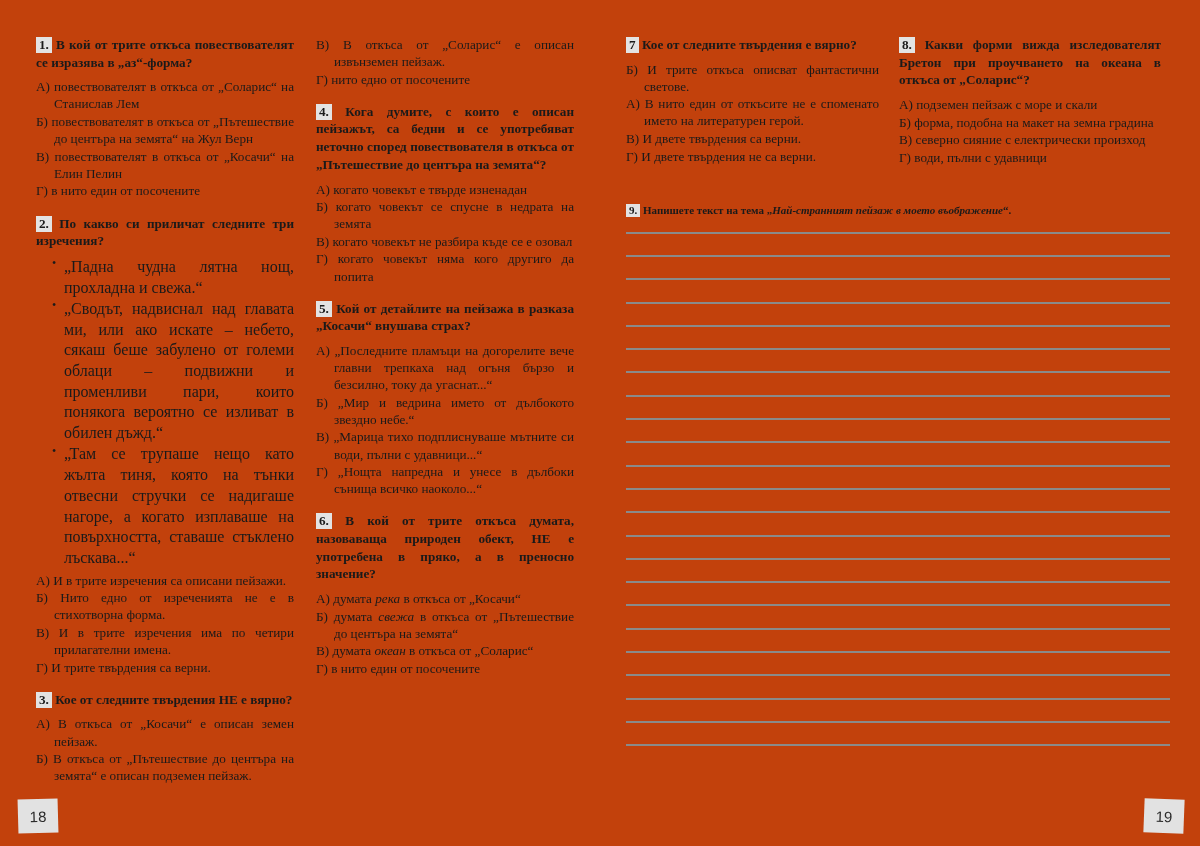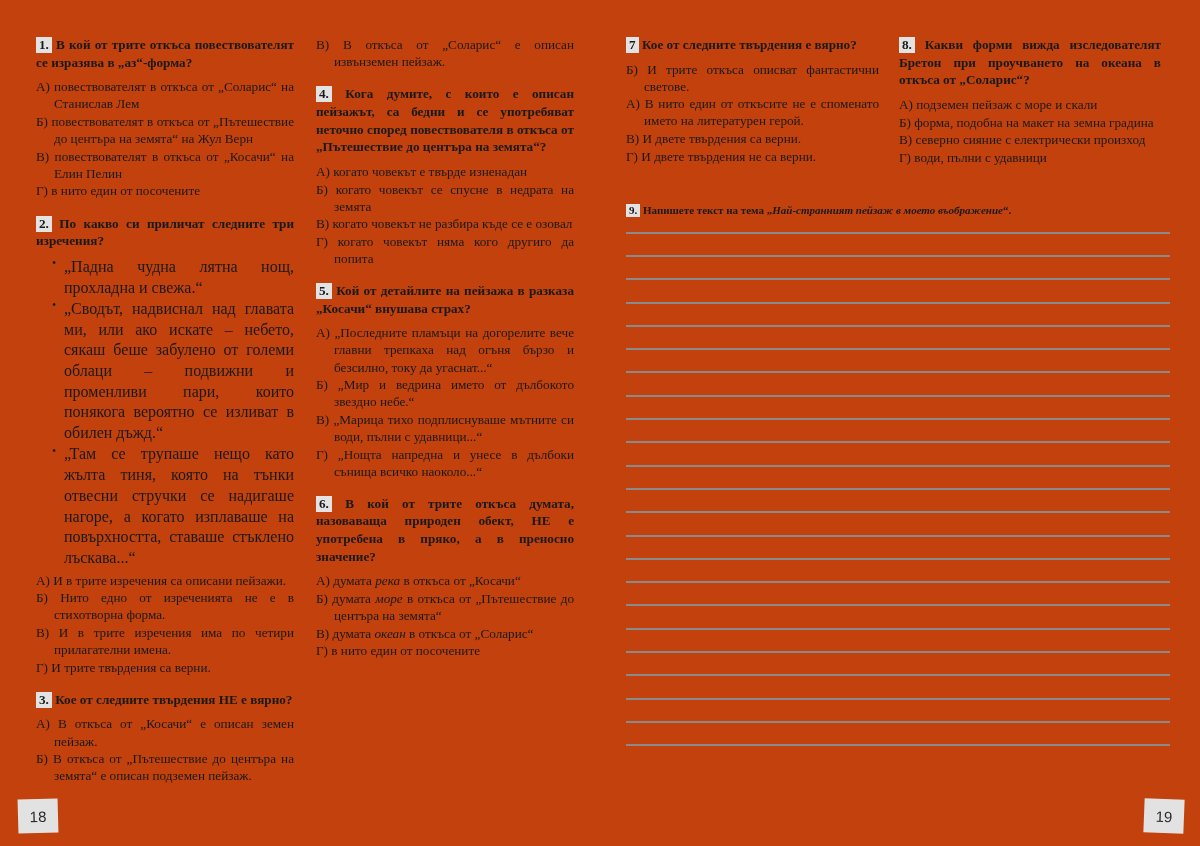--- a/index.html
+++ b/index.html
@@ -178,20 +178,21 @@
           </ul>
         </div>
 
       </div>
 
       <div class="col">
 
         <div class="q">
           <ul class="opts">
             <li class="opt"><span class="lbl">В)</span> <span>В откъса от „Соларис“ е описан извънземен пейзаж.</span></li>
+            <li class="opt"><span class="lbl">Г)</span> <span>нито едно от посочените</span></li>
           </ul>
         </div>
 
         <div class="q">
           <p class="q-stem"><span class="q-num">4.</span> <span>Кога думите, с които е описан пейзажът, са бедни и се употребяват неточно според повествователя в откъса от „Пътешествие до центъра на земята“?</span></p>
           <ul class="opts">
             <li class="opt"><span class="lbl">А)</span> <span>когато човекът е твърде изненадан</span></li>
             <li class="opt"><span class="lbl">Б)</span> <span>когато човекът се спусне в недрата на земята</span></li>
             <li class="opt"><span class="lbl">В)</span> <span>когато човекът не разбира къде се е озовал</span></li>
             <li class="opt"><span class="lbl">Г)</span> <span>когато човекът няма кого другиго да попита</span></li>
@@ -205,21 +206,21 @@
             <li class="opt"><span class="lbl">Б)</span> <span>„Мир и ведрина името от дълбокото звездно небе.“</span></li>
             <li class="opt"><span class="lbl">В)</span> <span>„Марица тихо подплиснуваше мътните си води, пълни с удавници...“</span></li>
             <li class="opt"><span class="lbl">Г)</span> <span>„Нощта напредна и унесе в дълбоки сънища всичко наоколо...“</span></li>
           </ul>
         </div>
 
         <div class="q">
           <p class="q-stem"><span class="q-num">6.</span> <span>В кой от трите откъса думата, назоваваща природен обект, НЕ е употребена в пряко, а в преносно значение?</span></p>
           <ul class="opts">
             <li class="opt"><span class="lbl">А)</span> <span>думата </span><i>река</i><span> в откъса от „Косачи“</span></li>
-            <li class="opt"><span class="lbl">Б)</span> <span>думата </span><i>море</i><span> в откъса от „Пътешествие до центъра на земята“</span></li>
+            <li class="opt"><span class="lbl">Б)</span> <span>думата </span><i>свежа</i><span> в откъса от „Пътешествие до центъра на земята“</span></li>
             <li class="opt"><span class="lbl">В)</span> <span>думата </span><i>океан</i><span> в откъса от „Соларис“</span></li>
             <li class="opt"><span class="lbl">Г)</span> <span>в нито един от посочените</span></li>
           </ul>
         </div>
 
       </div>
     </div>
 
     <div class="pagenum pagenum-left">18</div>
   </div>

